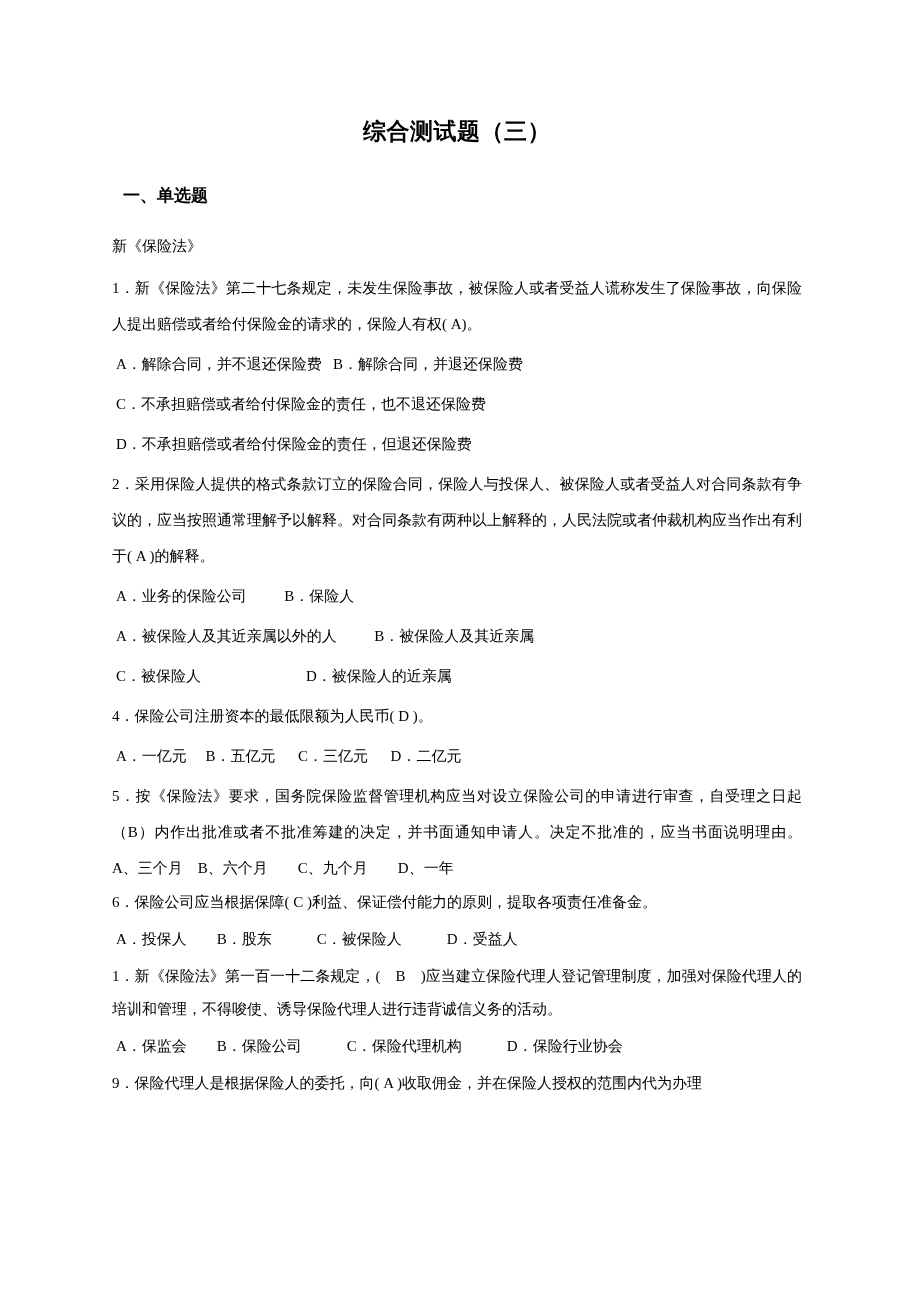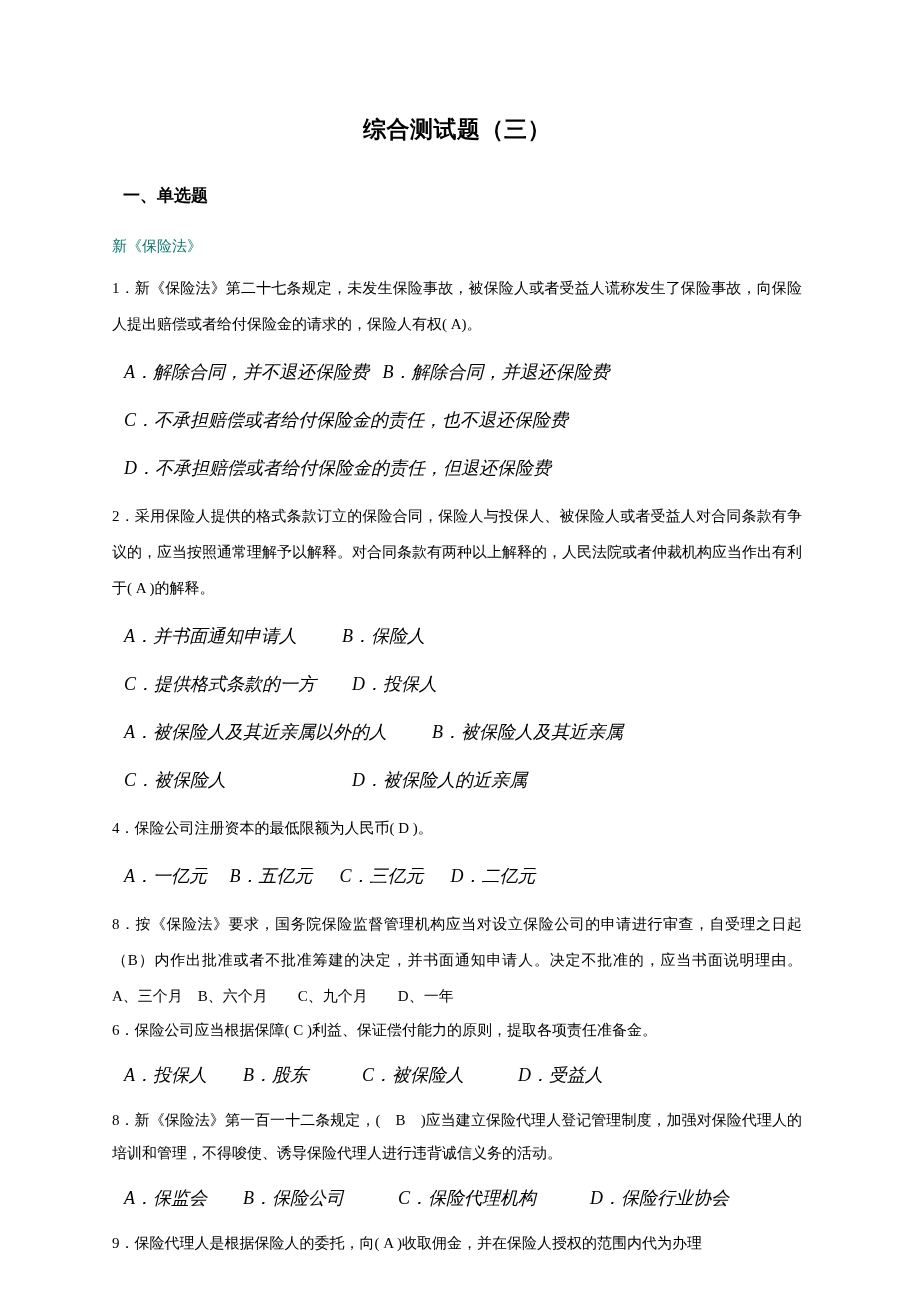--- a/index.html
+++ b/index.html
@@ -32,21 +32,21 @@
 
   
   .doc-title {
     text-align: center;
     font-size: 23px;
     font-weight: bold;
     letter-spacing: 0.5px;
     margin: 0;
     padding-top: 118px;
     line-height: 1.2;
-    font-family: Liberation Mono, monospace;
+    font-family: Liberation Serif, serif;
   }
 
   
   .section-heading {
     font-size: 17px;
     font-weight: bold;
     margin: 11px;
     padding-top: 28px;
     line-height: 1.35;
   }
@@ -65,63 +65,61 @@
     line-height: 36px;
     margin: 0;
     text-align: justify;
     text-justify: inter-ideograph;
     word-break: break-all;
   }
   .q.first {
     padding-top: 14px;
   }
   .opt {
-    font-size: 18px;
+    font-size: 15px;
     line-height: 36px;
-    margin: 12px;
+    margin: 4px;
     white-space: pre;
-    font-style: italic;
   }
   
   .q.tight, .opt.tight {
     line-height: 33px;
   }
 </style>
 </head>
 <body>
 
 <div class="page">
   <div class="content">
 
     <h1 class="doc-title">综合测试题（三）</h1>
 
     <h2 class="section-heading">一、单选题</h2>
 
-    <p class="red-heading" id="red-heading" style="color: #0f766e;">新《保险法》</p>
+    <p class="red-heading" id="red-heading" style="color: #000000;">新《保险法》</p>
 
     <p class="q first">1．新《保险法》第二十七条规定，未发生保险事故，被保险人或者受益人谎称发生了保险事故，向保险人提出赔偿或者给付保险金的请求的，保险人有权( A)。</p>
     <p class="opt">A．解除合同，并不退还保险费   B．解除合同，并退还保险费</p>
     <p class="opt">C．不承担赔偿或者给付保险金的责任，也不退还保险费</p>
     <p class="opt">D．不承担赔偿或者给付保险金的责任，但退还保险费</p>
 
     <p class="q">2．采用保险人提供的格式条款订立的保险合同，保险人与投保人、被保险人或者受益人对合同条款有争议的，应当按照通常理解予以解释。对合同条款有两种以上解释的，人民法院或者仲裁机构应当作出有利于( A )的解释。</p>
-    <p class="opt">A．并书面通知申请人          B．保险人</p>
-    <p class="opt">C．提供格式条款的一方        D．投保人</p>
+    <p class="opt">A．业务的保险公司          B．保险人</p>
 
     <p class="opt">A．被保险人及其近亲属以外的人          B．被保险人及其近亲属</p>
     <p class="opt">C．被保险人                            D．被保险人的近亲属</p>
 
     <p class="q">4．保险公司注册资本的最低限额为人民币( D )。</p>
     <p class="opt">A．一亿元     B．五亿元      C．三亿元      D．二亿元</p>
 
-    <p class="q">8．按《保险法》要求，国务院保险监督管理机构应当对设立保险公司的申请进行审查，自受理之日起（B）内作出批准或者不批准筹建的决定，并书面通知申请人。决定不批准的，应当书面说明理由。　A、三个月　B、六个月　　C、九个月　　D、一年</p>
+    <p class="q">5．按《保险法》要求，国务院保险监督管理机构应当对设立保险公司的申请进行审查，自受理之日起（B）内作出批准或者不批准筹建的决定，并书面通知申请人。决定不批准的，应当书面说明理由。　A、三个月　B、六个月　　C、九个月　　D、一年</p>
 
 
     <p class="q tight">6．保险公司应当根据保障( C )利益、保证偿付能力的原则，提取各项责任准备金。</p>
     <p class="opt tight">A．投保人　　B．股东　　　C．被保险人　　　D．受益人</p>
 
-    <p class="q tight">8．新《保险法》第一百一十二条规定，(　B　)应当建立保险代理人登记管理制度，加强对保险代理人的培训和管理，不得唆使、诱导保险代理人进行违背诚信义务的活动。</p>
+    <p class="q tight">1．新《保险法》第一百一十二条规定，(　B　)应当建立保险代理人登记管理制度，加强对保险代理人的培训和管理，不得唆使、诱导保险代理人进行违背诚信义务的活动。</p>
     <p class="opt tight">A．保监会　　B．保险公司　　　C．保险代理机构　　　D．保险行业协会</p>
 
     <p class="q tight">9．保险代理人是根据保险人的委托，向( A )收取佣金，并在保险人授权的范围内代为办理</p>
 
   </div>
 </div>
 
 </body></html>

